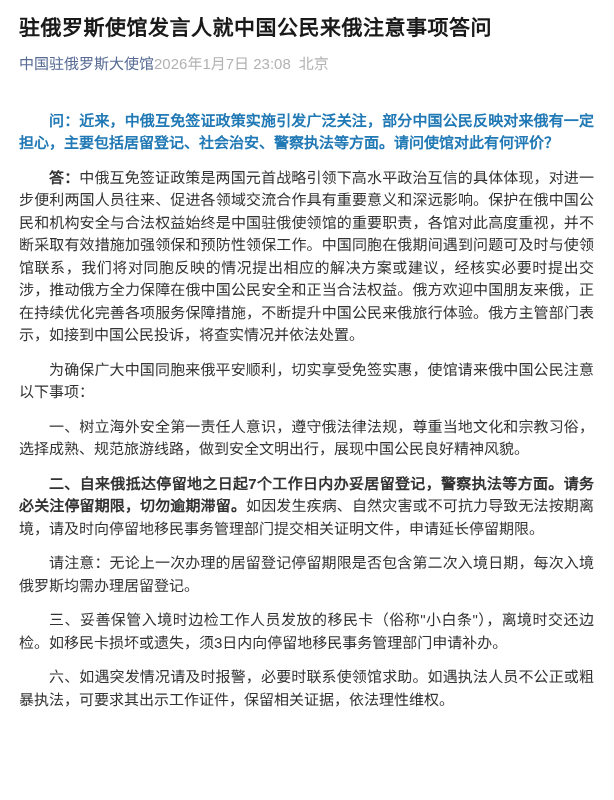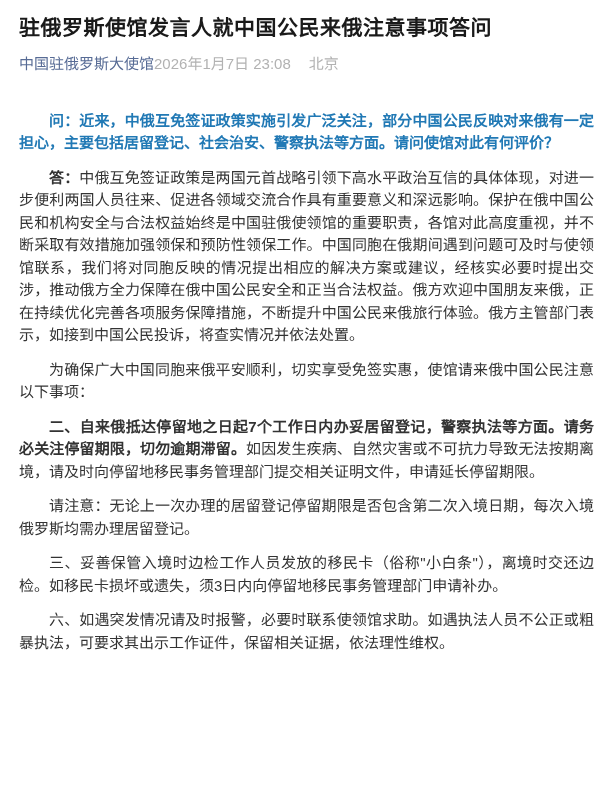--- a/index.html
+++ b/index.html
@@ -36,21 +36,21 @@
     white-space:nowrap;
   }
   .account-name{
     color:var(--link-color);
     text-decoration:none;
     cursor:pointer;
     margin-right:0;
   }
   .publish-date{
     color:var(--meta-color);
-    margin-right:18px;
+    margin-right:8px;
     text-align:right;
   }
   .publish-location{
     color:var(--meta-color);
   }
   .article-body p{
     font-size:15px;
     line-height:1.5;
     color:var(--body-color);
     text-indent:2em;
@@ -71,18 +71,19 @@
 
   <div class="byline">
     <a class="account-name">中国驻俄罗斯大使馆</a><span class="publish-date">2026年1月7日 23:08</span><span class="publish-location">北京</span>
   </div>
 
   <div class="article-body">
 
   <p class="q"><span class="b">问：近来，中俄互免签证政策实施引发广泛关注，部分中国公民反映对来俄有一定担心，主要包括居留登记、社会治安、警察执法等方面。请问使馆对此有何评价？</span></p>
       <p><span class="b">答：</span><span>中俄互免签证政策是两国元首战略引领下高水平政治互信的具体体现，对进一步便利两国人员往来、促进各领域交流合作具有重要意义和深远影响。保护在俄中国公民和机构安全与合法权益始终是中国驻俄使领馆的重要职责，各馆对此高度重视，并不断采取有效措施加强领保和预防性领保工作。中国同胞在俄期间遇到问题可及时与使领馆联系，我们将对同胞反映的情况提出相应的解决方案或建议，经核实必要时提出交涉，推动俄方全力保障在俄中国公民安全和正当合法权益。俄方欢迎中国朋友来俄，正在持续优化完善各项服务保障措施，不断提升中国公民来俄旅行体验。俄方主管部门表示，如接到中国公民投诉，将查实情况并依法处置。</span></p>
       <p><span>为确保广大中国同胞来俄平安顺利，切实享受免签实惠，使馆请来俄中国公民注意以下事项：</span></p>
+      <p><span>一、树立海外安全第一责任人意识，遵守俄法律法规，尊重当地文化和宗教习俗，选择成熟、规范旅游线路，做到安全文明出行，展现中国公民良好精神风貌。</span></p>
       <p><span class="b">二、自来俄抵达停留地之日起7个工作日内办妥居留登记，警察执法等方面。请务必关注停留期限，切勿逾期滞留。</span><span>如因发生疾病、自然灾害或不可抗力导致无法按期离境，请及时向停留地移民事务管理部门提交相关证明文件，申请延长停留期限。</span></p>
       <p><span>请注意：无论上一次办理的居留登记停留期限是否包含第二次入境日期，每次入境俄罗斯均需办理居留登记。</span></p>
       <p><span>三、妥善保管入境时边检工作人员发放的移民卡（俗称"小白条"），离境时交还边检。如移民卡损坏或遗失，须3日内向停留地移民事务管理部门申请补办。</span></p>
       <p><span>六、如遇突发情况请及时报警，必要时联系使领馆求助。如遇执法人员不公正或粗暴执法，可要求其出示工作证件，保留相关证据，依法理性维权。</span></p>
     </div>
 </div>
 
 </body></html>

